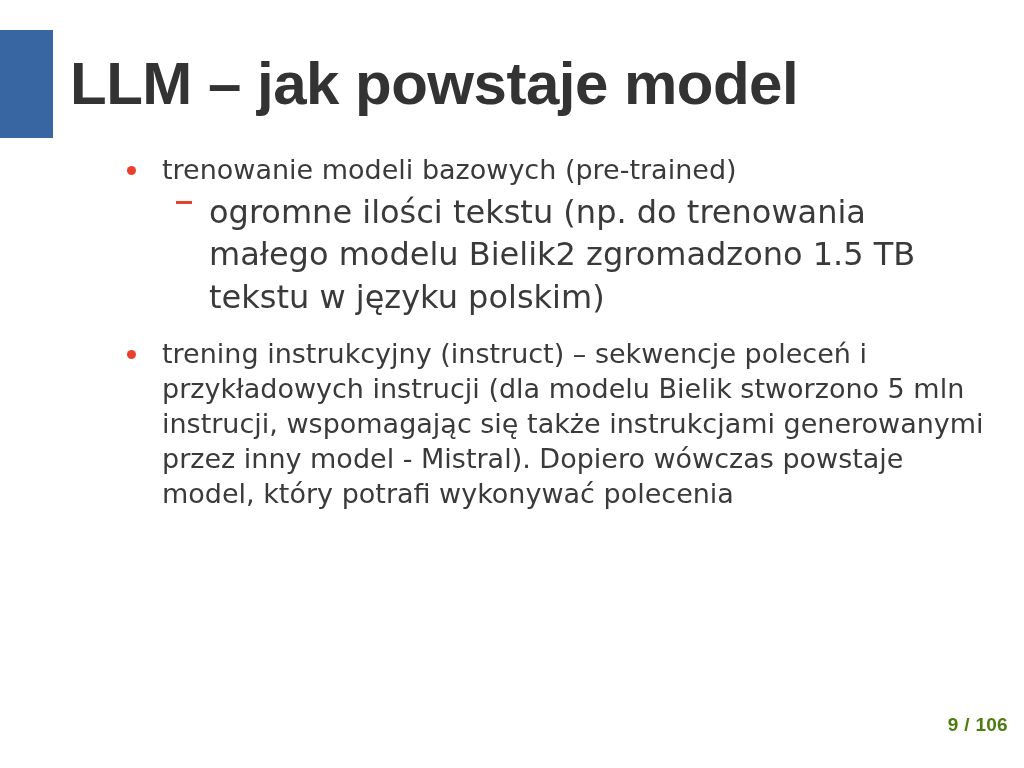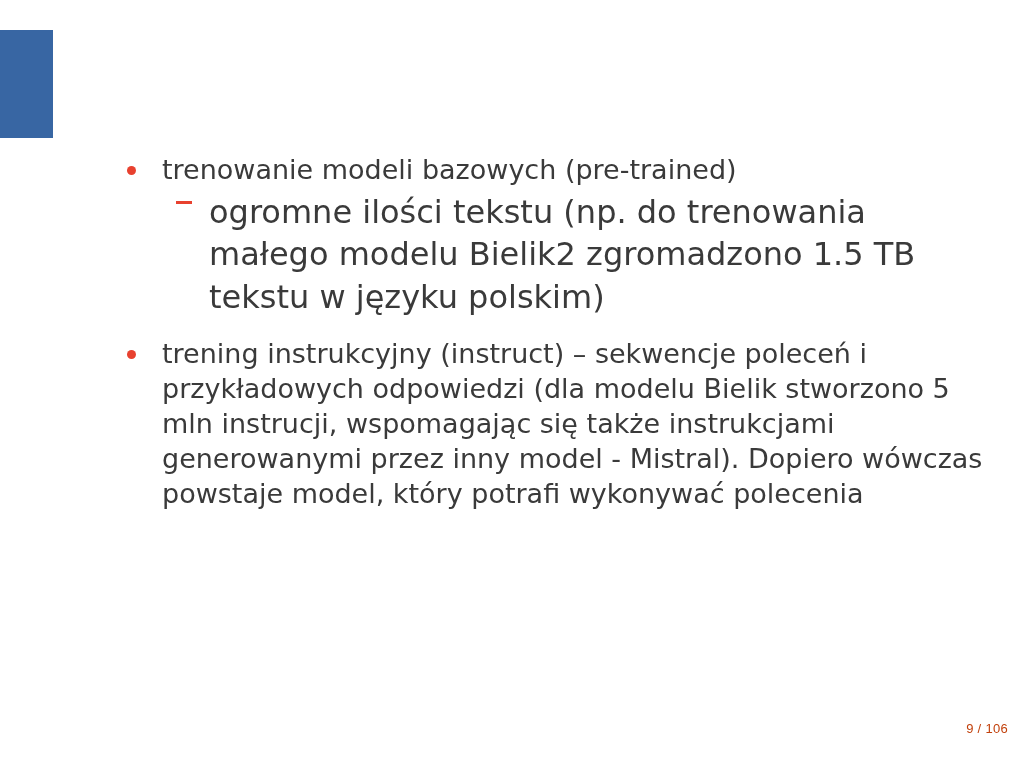--- a/index.html
+++ b/index.html
@@ -103,50 +103,51 @@
     font-size: 27px;
     line-height: 1.30;
   }
 
   
   .page-number {
     position: absolute;
     right: 16px;
     bottom: 32px;
     font-family: "Liberation Sans", sans-serif;
-    font-size: 13px;
-    font-weight: normal;
-    color: #c2410c;
+    font-size: 19px;
+    font-weight: bold;
+    color: #4d7c0f;
     letter-spacing: 0.3px;
   }
 </style>
 </head>
 <body>
 
 <div class="slide">
 
   <div class="accent-block"></div>
 
+  <div class="slide-title">LLM – jak powstaje model</div>
 
   <div class="content">
 
     <div class="bullet-l1">
       <span class="marker-dot"></span>
       <span>trenowanie modeli bazowych (pre-trained)</span>
     </div>
 
     <div class="bullet-l2">
       <span class="marker-dash"></span>
       <span>ogromne ilości tekstu (np. do trenowania małego modelu Bielik2 zgromadzono 1.5 TB tekstu w języku polskim)</span>
     </div>
 
 
 
     <div class="bullet-l1 gap-before-last">
       <span class="marker-dot"></span>
-      <span>trening instrukcyjny (instruct) – sekwencje poleceń i przykładowych odpowiedzi </span><span class="run-sm">(dla modelu Bielik stworzono 5 mln instrucji, wspomagając się także instrukcjami generowanymi przez inny model - Mistral). </span><span>Dopiero wówczas powstaje model, który potrafi wykonywać polecenia</span>
+      <span>trening instrukcyjny (instruct) – sekwencje poleceń i przykładowych instrucji </span><span class="run-sm">(dla modelu Bielik stworzono 5 mln instrucji, wspomagając się także instrukcjami generowanymi przez inny model - Mistral). </span><span>Dopiero wówczas powstaje model, który potrafi wykonywać polecenia</span>
     </div>
 
   </div>
 
   <div class="page-number">9 / 106</div>
 
 </div>
 
 </body></html>

